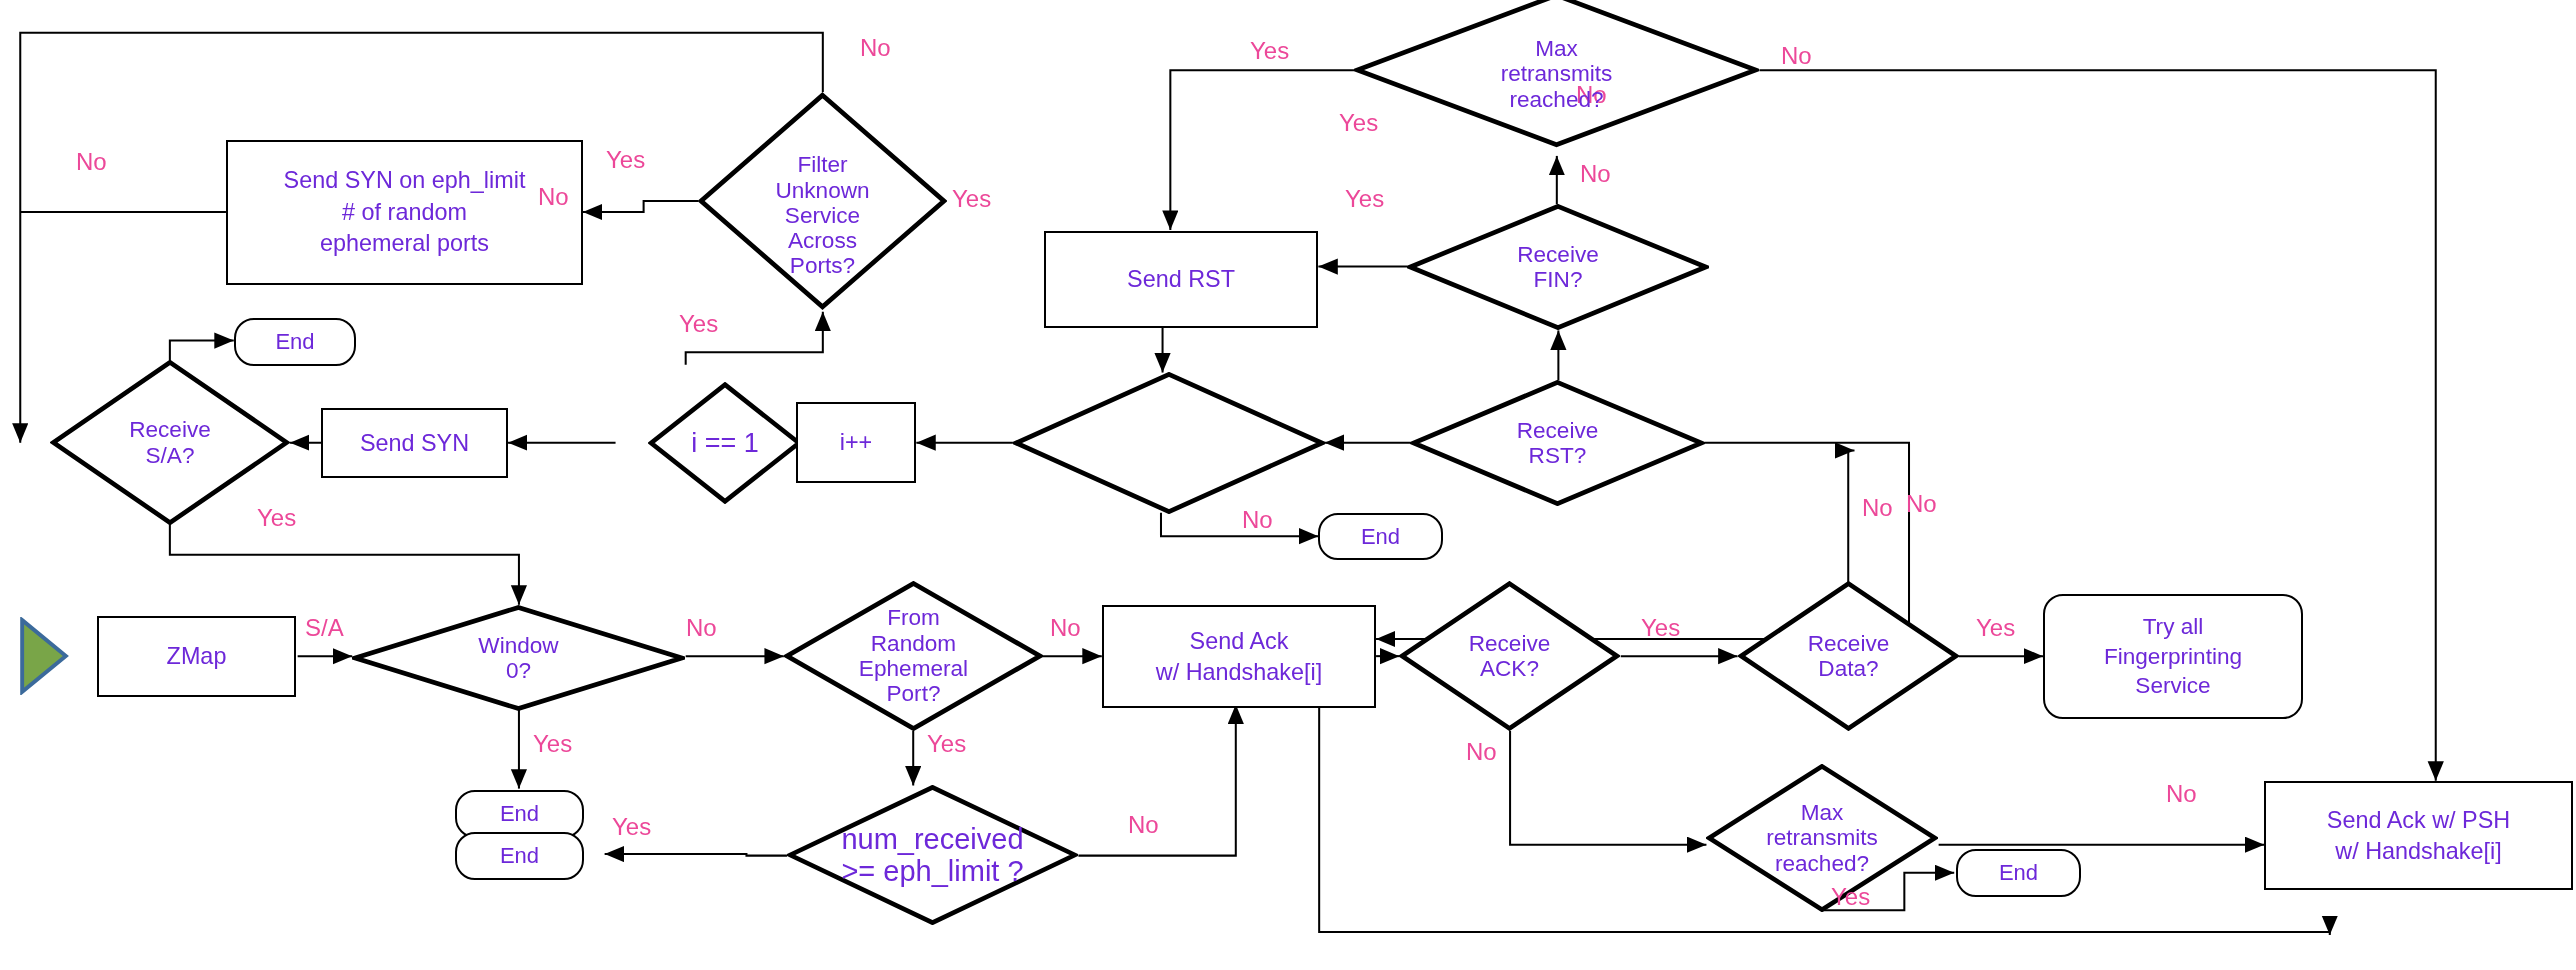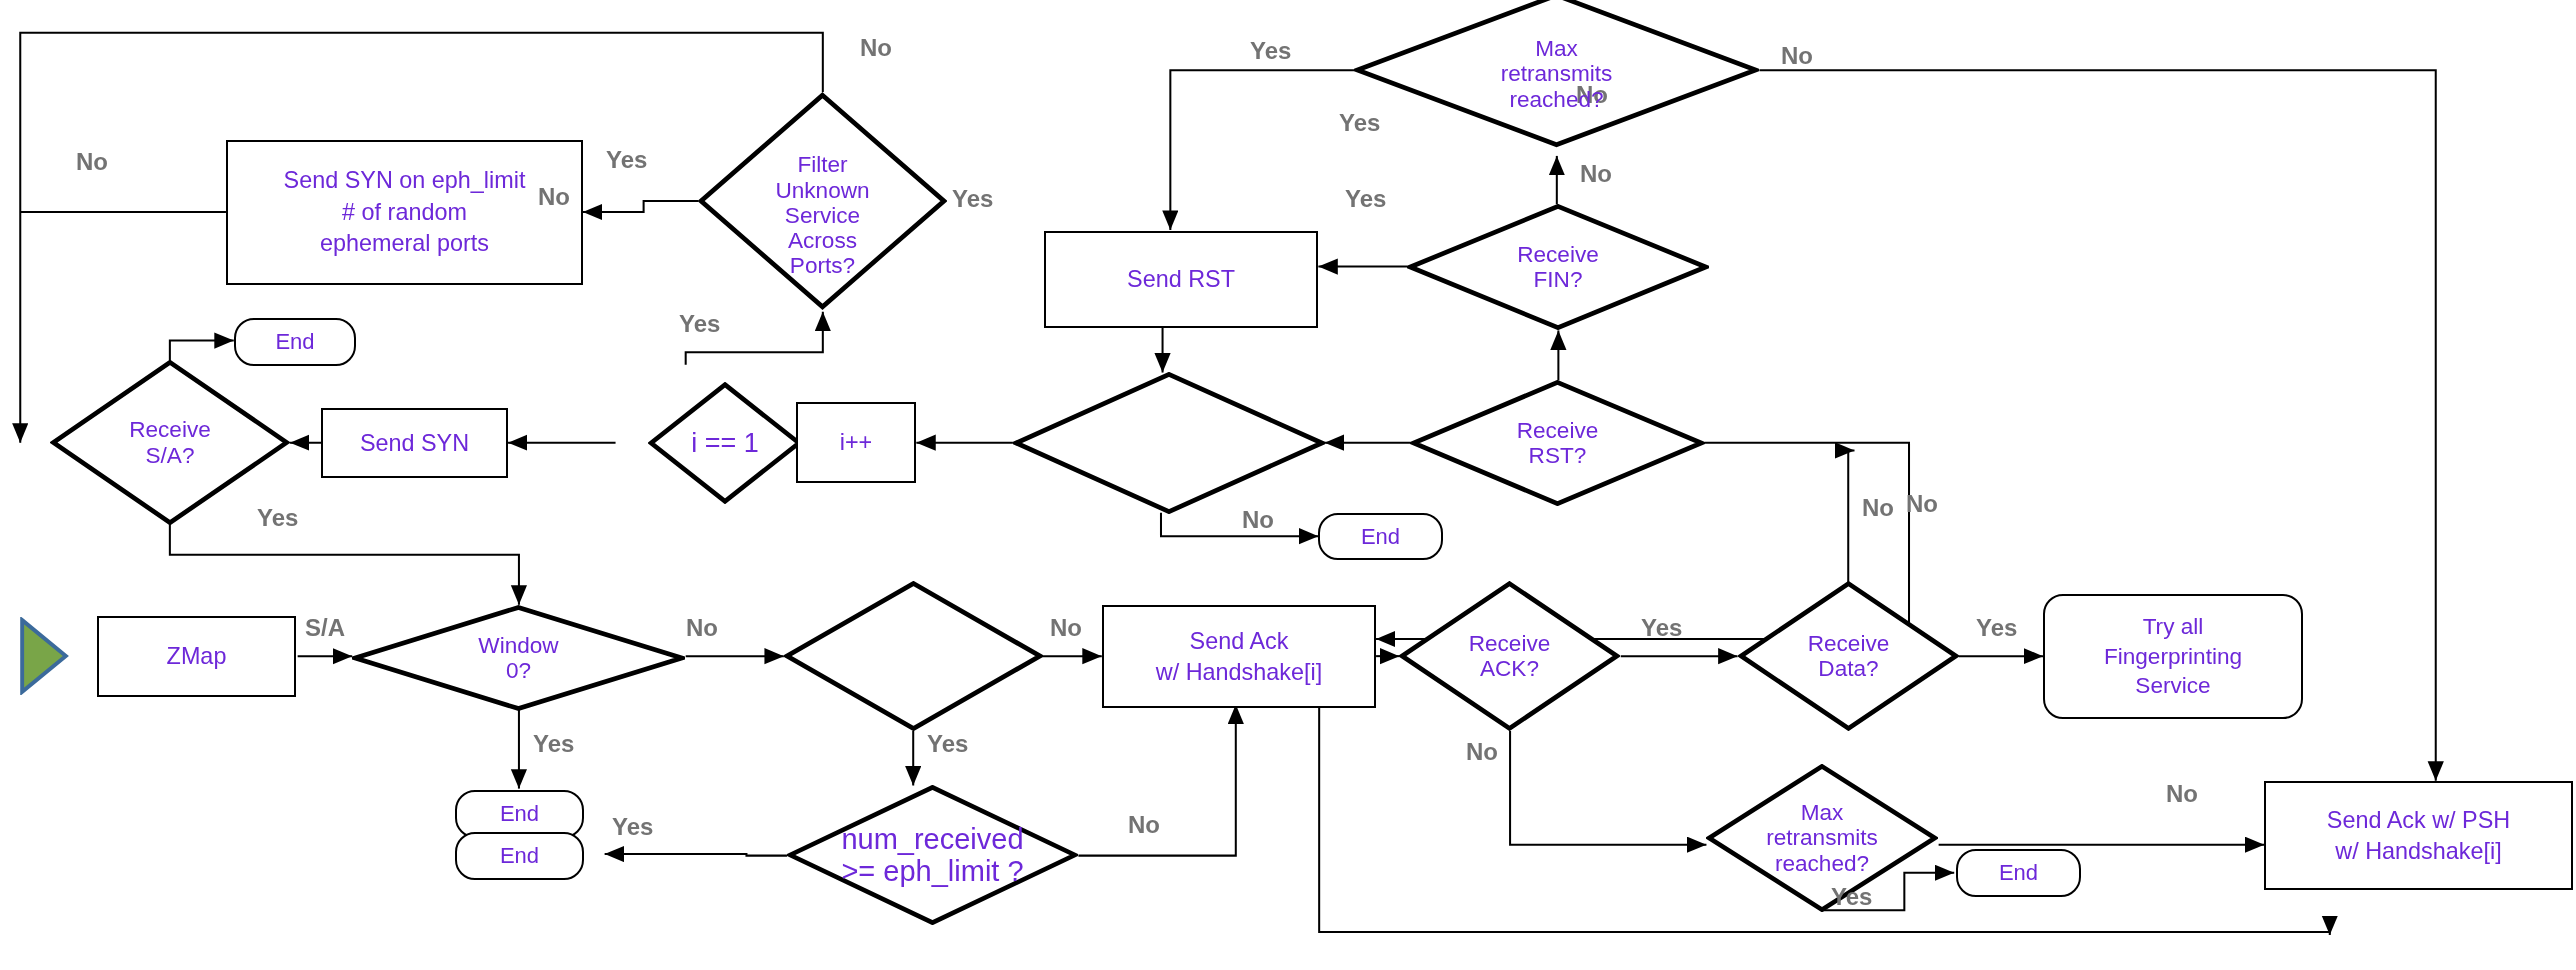--- a/index.html
+++ b/index.html
@@ -6,22 +6,22 @@
   #stage{position:relative;width:2576px;height:971px;background:#ffffff;
          font-family:"Liberation Sans",sans-serif;overflow:hidden;}
   #edgeLayer{position:absolute;left:0;top:0;width:2576px;height:971px;}
   .node{position:absolute;display:flex;align-items:center;justify-content:center;
         text-align:center;box-sizing:border-box;color:#6d28d9;}
   .proc{border:2.3px solid #000;background:#fff;}
   .term{border:2.3px solid #000;background:#fff;border-radius:20px;}
   .dec{background:transparent;}
   .decSvg{position:absolute;left:0;top:0;}
   .decLabel{position:relative;z-index:2;line-height:1.12;padding:0 4.7px;}
-  .elabel{position:absolute;color:#737373;background:transparent;white-space:nowrap;
-          line-height:1;font-weight:bold;}
+  .elabel{position:absolute;color:#ec4899;background:transparent;white-space:nowrap;
+          line-height:1;}
   .startTri{position:absolute;}
 </style>
 </head>
 <body>
 
 <div id="stage">
 
   <svg id="edgeLayer" viewBox="0 0 3306 1246">
     <defs>
       <marker id="ah" markerWidth="12" markerHeight="12" refX="9.6" refY="4" orient="auto" markerUnits="strokeWidth">
@@ -207,20 +207,24 @@
   </div>
 
   <div class="node term" style="left:455px;top:790px;width:129px;height:48px;font-size:22px;">
     <span>End</span>
   </div>
 
   <div class="node dec" style="left:784px;top:581px;width:259px;height:150px;font-size:22.6px;">
     <svg class="decSvg" width="259" height="150" viewBox="0 0 332 192">
       <polygon points="166,3 328,96 166,189 4,96" fill="#fff" stroke="#000" stroke-width="6"></polygon>
     </svg>
+    <span class="decLabel" style="white-space:pre-line;">From
+Random
+Ephemeral
+Port?</span>
   </div>
 
   <div class="node dec" style="left:787px;top:785px;width:291px;height:140px;font-size:29px;">
     <svg class="decSvg" width="291" height="140" viewBox="0 0 374 180">
       <polygon points="187,3 370,90 187,177 4,90" fill="#fff" stroke="#000" stroke-width="6"></polygon>
     </svg>
     <span class="decLabel" style="white-space:pre-line;">num_received
 &gt;= eph_limit ?</span>
   </div>
 

